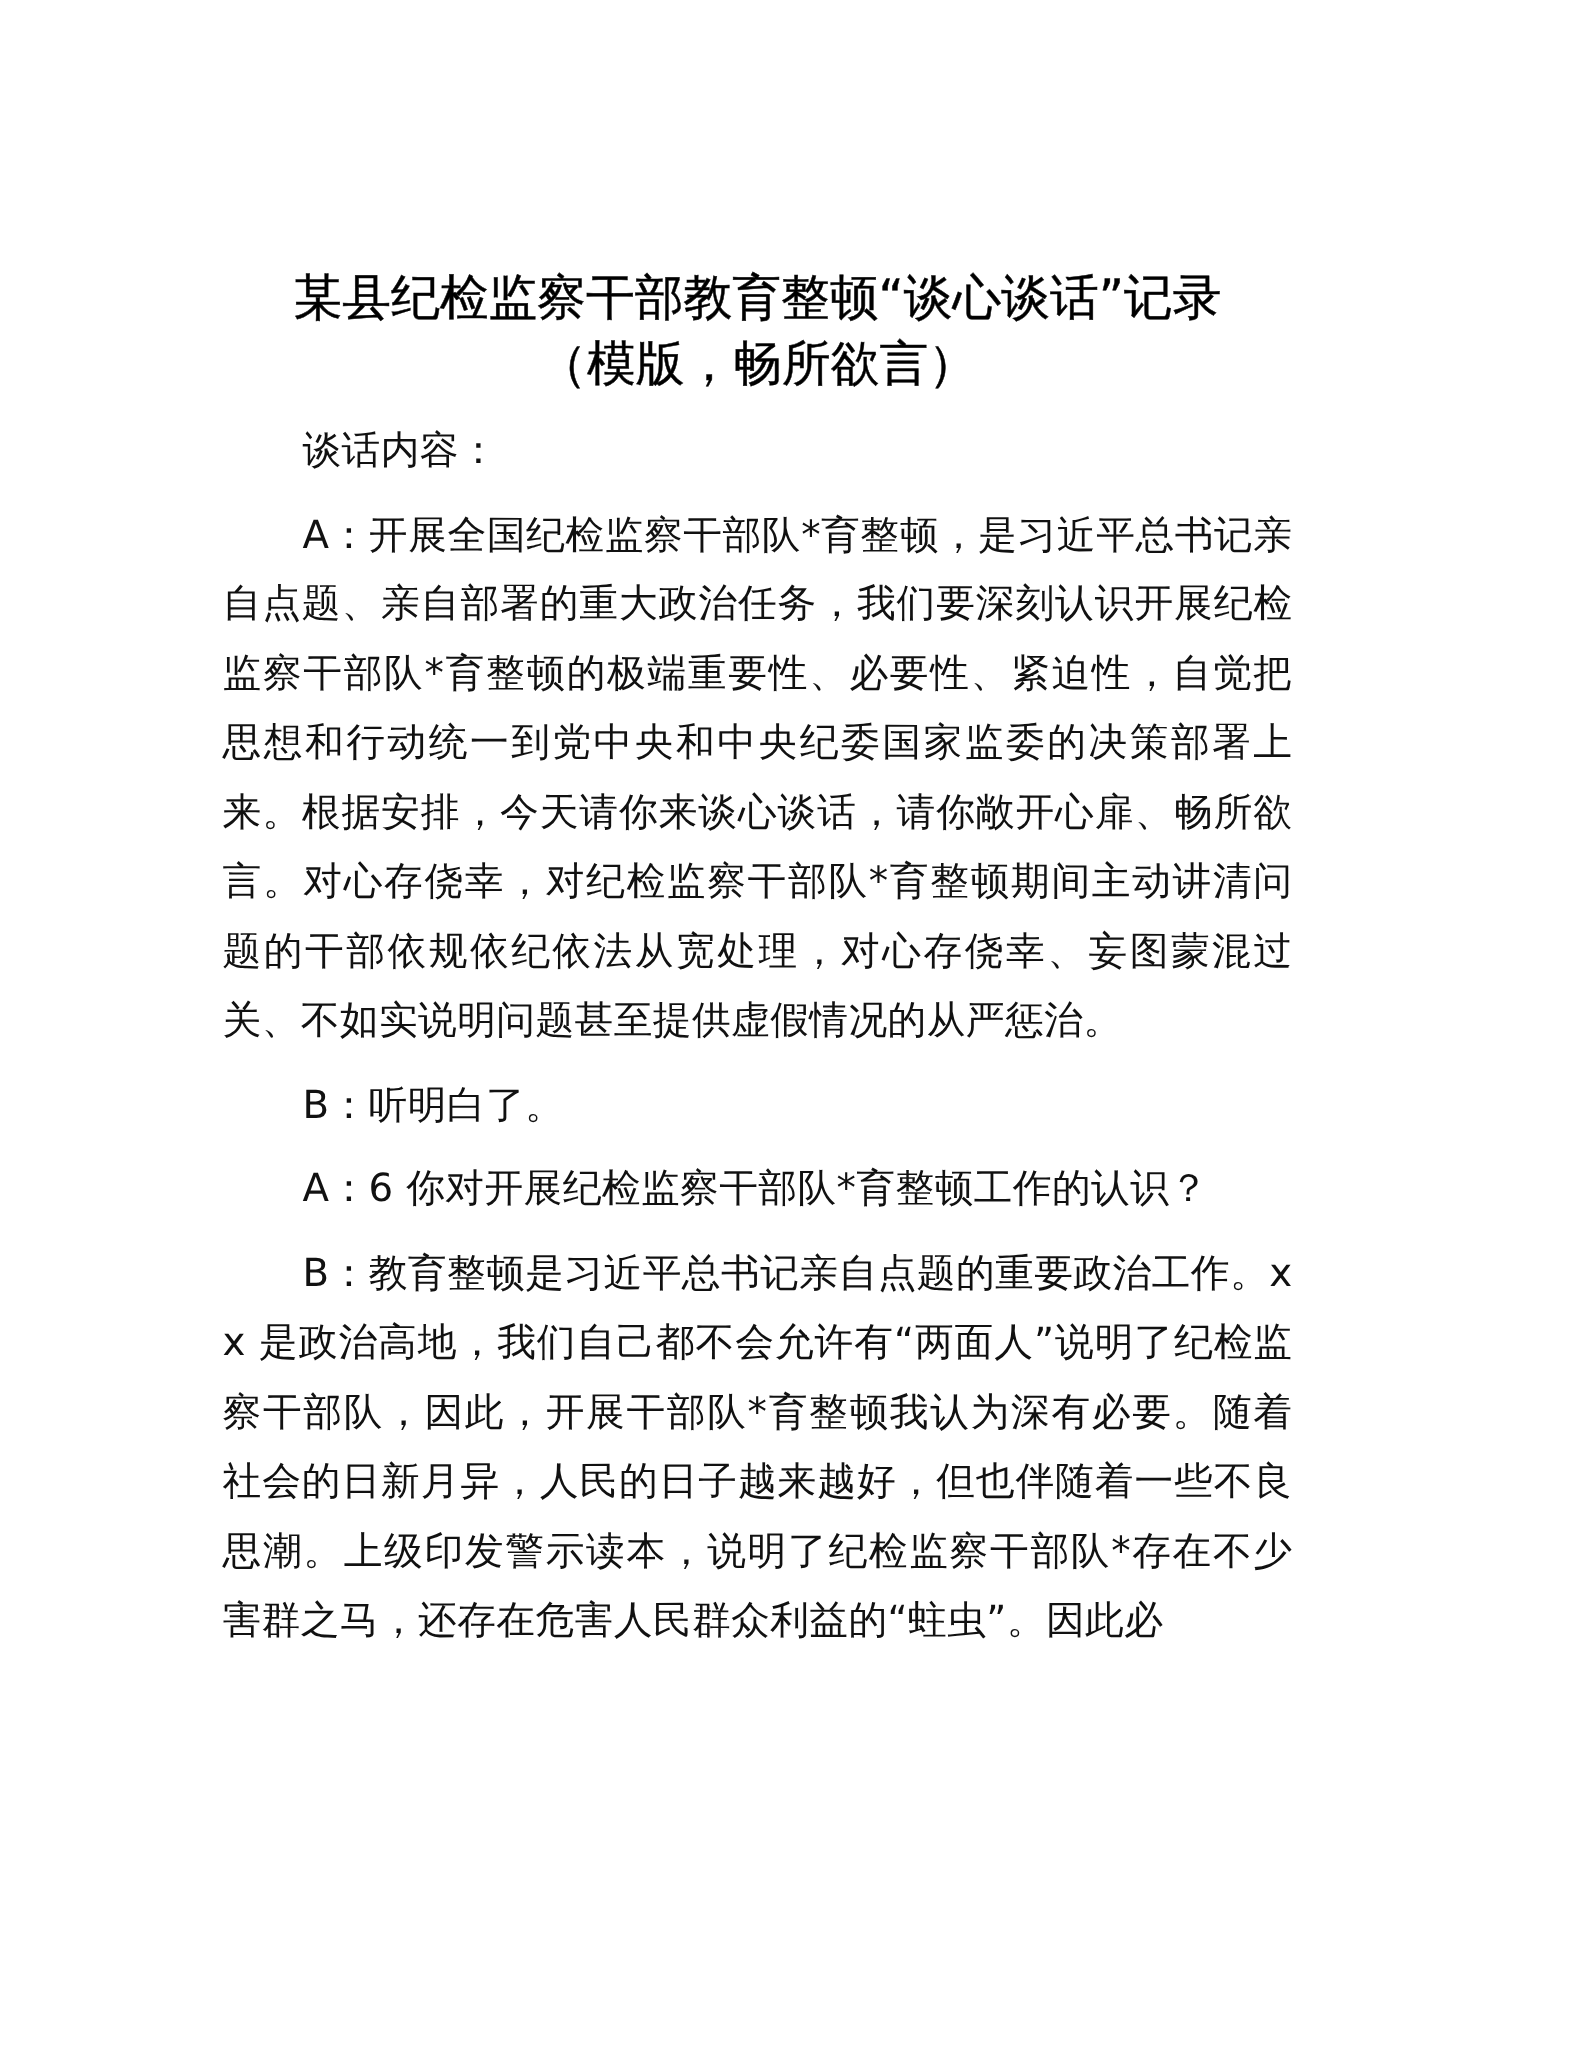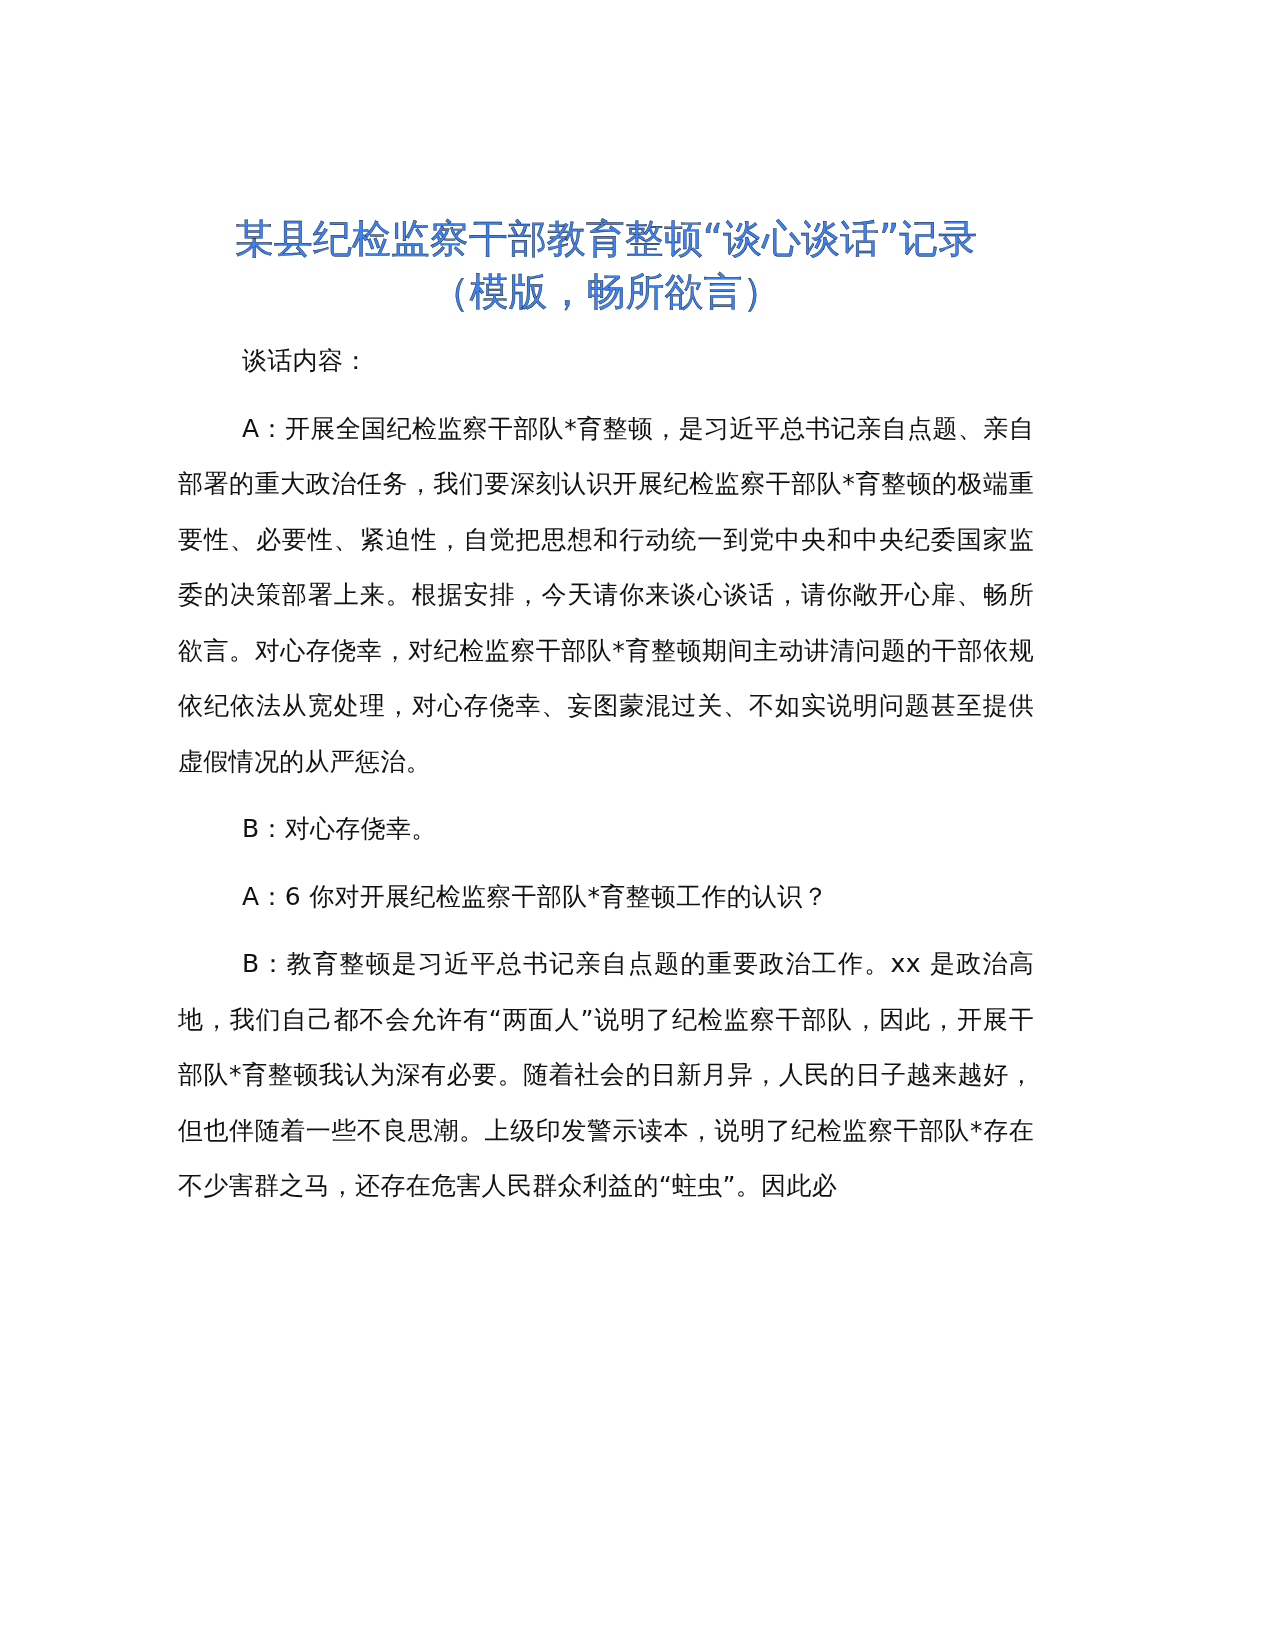--- a/index.html
+++ b/index.html
@@ -21,29 +21,29 @@
       top: 212px;
       width: 856px;
     }
     .title {
       text-align: center;
       font-size: 39px;
       line-height: 53px;
       font-weight: normal;
       letter-spacing: 0px;
       margin: 0 0 15px 0;
-      color: #3b82f6;
+      color: #000000;
       -webkit-text-stroke: 0.4px #111111;
     }
     .title span {
       display: block;
       white-space: nowrap;
     }
     .para {
-      font-size: 25px;
+      font-size: 31px;
       line-height: 55.5px;
       margin: 0 0 12px 0;
       text-indent: 64px;
       text-align: justify;
       text-align-last: left;
       letter-spacing: 0.3px;
       word-break: break-all;
     }
     .para.first {
       margin-top: 0;
@@ -53,16 +53,16 @@
 <body>
 
 <div class="page">
   <h1 class="title">
     <span>某县纪检监察干部教育整顿“谈心谈话”记录</span>
     <span>（模版，畅所欲言）</span>
   </h1>
 
   <p class="para first">谈话内容：</p>
   <p class="para">A：开展全国纪检监察干部队*育整顿，是习近平总书记亲自点题、亲自部署的重大政治任务，我们要深刻认识开展纪检监察干部队*育整顿的极端重要性、必要性、紧迫性，自觉把思想和行动统一到党中央和中央纪委国家监委的决策部署上来。根据安排，今天请你来谈心谈话，请你敞开心扉、畅所欲言。对心存侥幸，对纪检监察干部队*育整顿期间主动讲清问题的干部依规依纪依法从宽处理，对心存侥幸、妄图蒙混过关、不如实说明问题甚至提供虚假情况的从严惩治。</p>
-  <p class="para">B：对心存侥幸。</p>
+  <p class="para">B：听明白了。</p>
   <p class="para">A：6 你对开展纪检监察干部队*育整顿工作的认识？</p>
   <p class="para">B：教育整顿是习近平总书记亲自点题的重要政治工作。xx 是政治高地，我们自己都不会允许有“两面人”说明了纪检监察干部队，因此，开展干部队*育整顿我认为深有必要。随着社会的日新月异，人民的日子越来越好，但也伴随着一些不良思潮。上级印发警示读本，说明了纪检监察干部队*存在不少害群之马，还存在危害人民群众利益的“蛀虫”。因此必</p>
 </div>
 
 </body></html>

